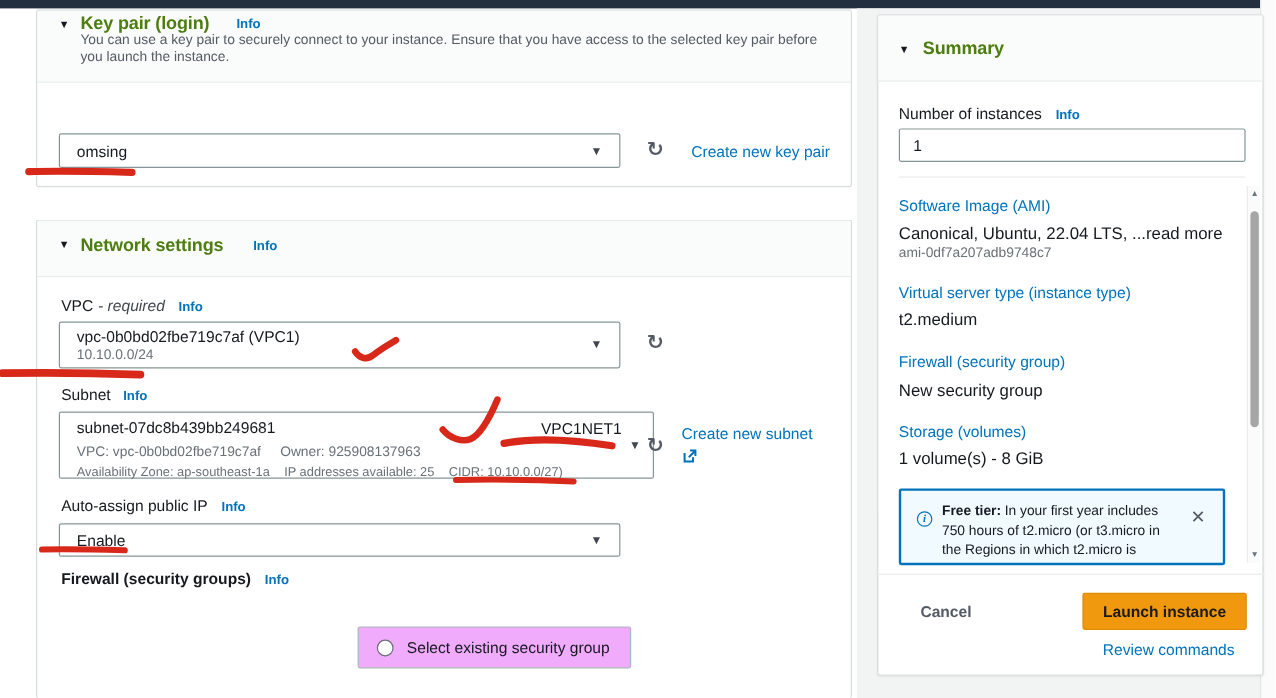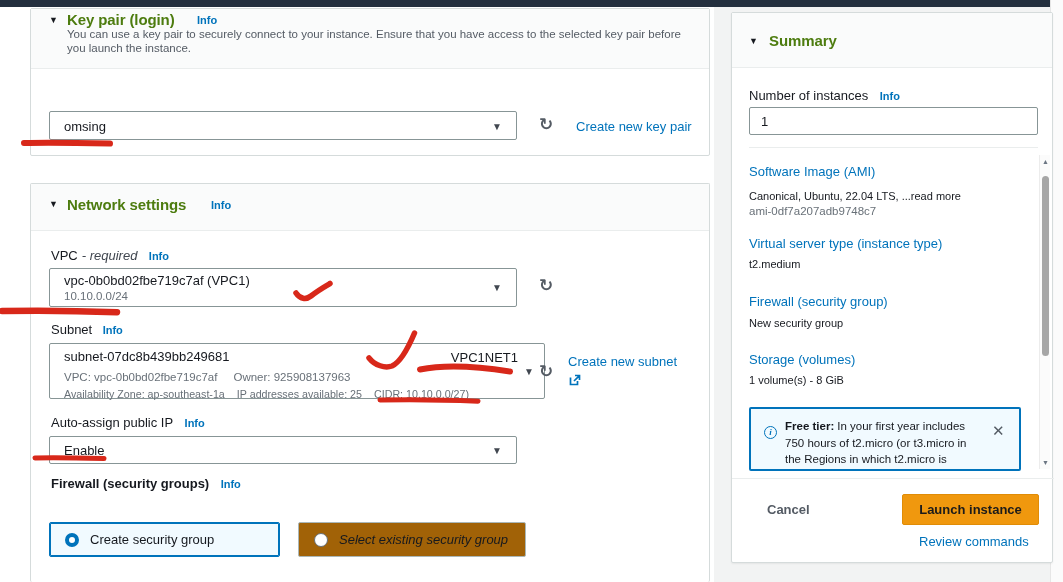--- a/index.html
+++ b/index.html
@@ -28,26 +28,26 @@
   .select-value { font-size:13px; color:#16191f; }
   .select-caret { position:absolute; font-size:10px; color:#414750; }
   .sub-muted { font-size:11.5px; color:#687078; }
   .tiny-muted { font-size:10.7px; color:#687078; white-space:nowrap; }
   .link { color:#0073bb; cursor:pointer; text-decoration:none; }
   .action-link { font-size:13px; color:#0073bb; cursor:pointer; }
   .refresh-btn { font-size:17px; font-weight:700; color:#545b64; cursor:pointer; line-height:17px; }
 
   .tile { position:absolute; height:35px; display:flex; align-items:center; gap:11px; padding-left:15px; border-radius:2px; cursor:pointer; font-size:13px; }
   .tile-selected { background:#f1faff; border:1px solid #0073bb; box-shadow:0 0 0 1px #0073bb inset; }
-  .tile-plain { background:#a16207; border:1px solid #aab7b8;font-style:italic; }
+  .tile-plain { background:#f0abfc; border:1px solid #aab7b8; }
   .radio-on { width:14px; height:14px; border-radius:50%; background:#fff; border:4.5px solid #0073bb; flex:none; }
   .radio-off { width:14px; height:14px; border-radius:50%; background:#fff; border:1.5px solid #687078; flex:none; }
 
   .sum-label { font-size:13px; color:#0073bb; cursor:pointer; }
-  .sum-value { font-size:11px; color:#16191f; }
+  .sum-value { font-size:14px; color:#16191f; }
   .divider { position:absolute; height:1px; background:#eaeded; }
 
   .text-input { position:absolute; border:1px solid #879596; border-radius:2px; background:#fff; font-size:13px; color:#16191f; padding-left:11px; font-family:inherit; }
 
   .free-tier-box { position:absolute; border:2px solid #0073bb; border-radius:2px; background:#f1faff; overflow:hidden; }
   .info-circle { position:absolute; width:13px; height:13px; border:1.5px solid #0073bb; border-radius:50%; color:#0073bb; font-size:9px; font-weight:700; font-style:italic; text-align:center; line-height:11px; font-family:"Liberation Serif",serif; }
   .free-tier-text { position:absolute; font-size:11.5px; line-height:16.5px; color:#16191f; }
   .close-x { position:absolute; font-size:15px; color:#545b64; font-weight:400; cursor:pointer; }
 
   .scrollbar { position:absolute; width:11px; background:#fbfbfb; border-left:1px solid #ececec; }
@@ -138,24 +138,20 @@
     <div class="select-box" style="left:18px; top:252px; width:468px; height:28px;">
       <span class="abs select-value" style="left:14px; top:6px;">Enable</span>
       <span class="select-caret" style="right:14px; top:8px;">▼</span>
     </div>
 
     <div class="abs" style="left:20px; top:290px;">
       <span class="field-label bold-label">Firewall (security groups)</span>
       <span class="info-link" style="margin-left:7px;">Info</span>
     </div>
 
-    <div class="tile tile-selected" style="left:18px; top:338px; width:231px;">
-      <span class="radio-on"></span>
-      <span>Create security group</span>
-    </div>
     <div class="tile tile-plain" style="left:267px; top:338px; width:228px;">
       <span class="radio-off"></span>
       <span>Select existing security group</span>
     </div>
   </section>
 
   <aside class="card" style="left:731px; top:12px; width:322px; height:551px; box-shadow:0 1px 2px rgba(0,0,0,0.06);">
     <div class="card-header" style="height:55px;">
       <span class="abs section-caret" style="left:17px; top:23px;">▼</span>
       <span class="abs section-title" style="left:37px; top:19px;">Summary</span>

